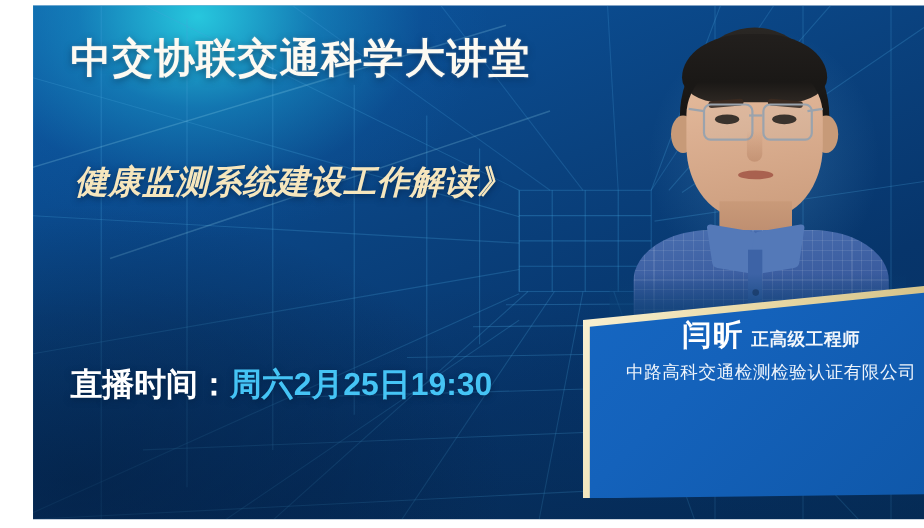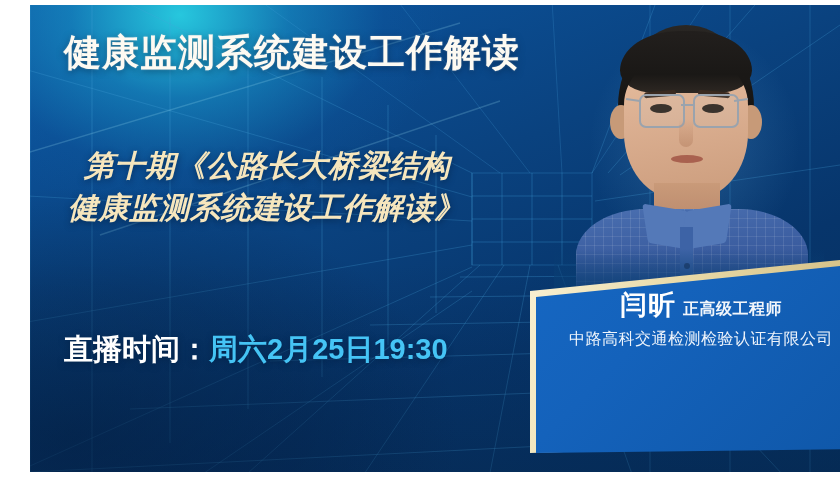--- a/index.html
+++ b/index.html
@@ -221,24 +221,23 @@
     <div class="ph ph-neck"></div>
     <div class="ph ph-shirt"></div>
     <div class="ph ph-check"></div>
     <div class="ph ph-collar-l"></div>
     <div class="ph ph-collar-r"></div>
     <div class="ph ph-placket"></div>
     <div class="ph ph-btn"></div>
     <div class="portrait-fade"></div>
   </div>
 
-  <div class="title">健康监测系统建设工作解读</div>
+  <div class="title">中交协联交通科学大讲堂</div>
 
   <div class="subtitle">
-    <span class="ln ln1">第十期《公路长大桥梁结构</span>
     <span class="ln ln2">健康监测系统建设工作解读》</span>
   </div>
 
   <div class="timeline">
     <span class="lbl">直播时间：</span><span class="val">周六2月25日19:30</span>
   </div>
 
   <div class="speaker-wrap">
     <div class="speaker-gold"></div>
     <div class="speaker-body"></div>

